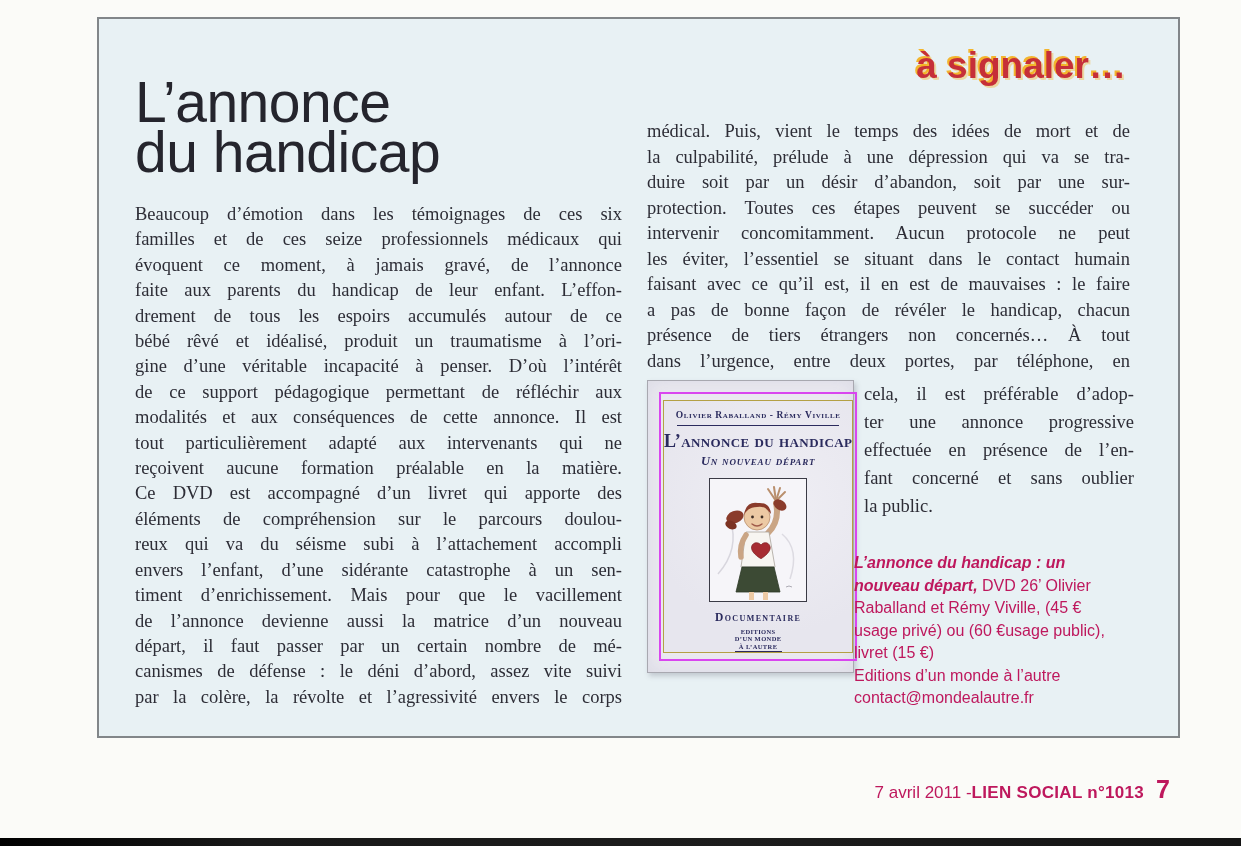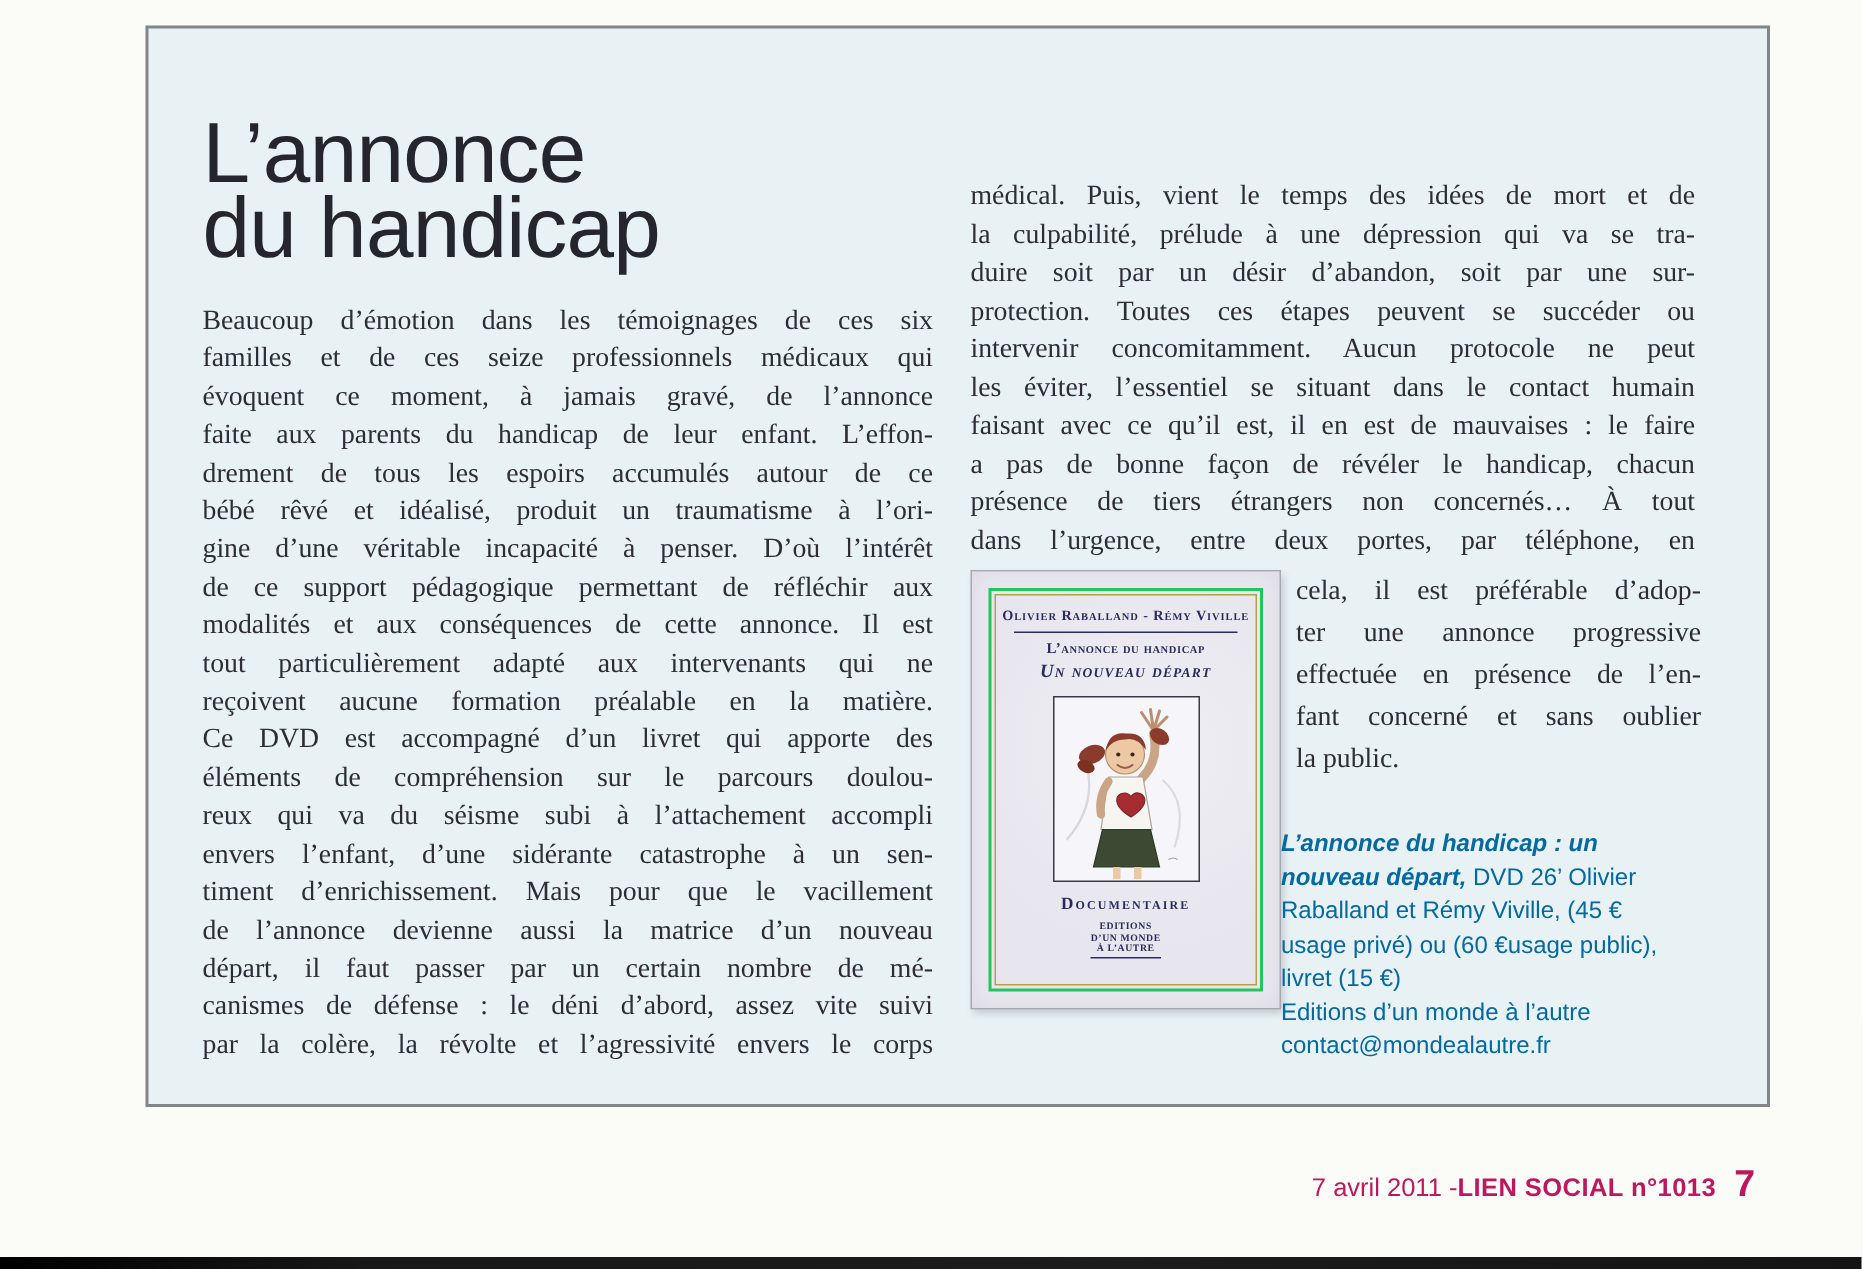--- a/index.html
+++ b/index.html
@@ -48,52 +48,53 @@
   .right-col .tline{line-height:25.5px;}
   
   .media-row{display:flex;margin-top:6px;}
   .wrap-col{width:270px;margin-left:10px;}
   .wrap-col .tline{line-height:28px;}
   .wrap-col .tline:last-child{text-align-last:left;}
   
   .caption{
     margin-top:32px;
     font-family:"Liberation Sans",sans-serif;
-    font-size:16px;line-height:22.5px;color:#0369a1;
+    font-size:16px;line-height:22.5px;color:#be185d;
     width:272px;
   }
   .caption .cap-title{font-weight:bold;font-style:italic;}
   .caption .cap-line{display:block;}
   
   .dvd{
     width:207px;height:293px;flex:0 0 auto;
     box-sizing:border-box;
     background:#eae9f0;
     border:1px solid #a8a8b0;
     box-shadow:2px 3px 5px rgba(80,80,100,.25), inset 0 0 18px rgba(150,150,180,.18);
     display:flex;
   }
   .dvd-frame{
     margin:11px;flex:1;box-sizing:border-box;
-    border:2px solid #22c55e;padding:2px;
+    border:2px solid #d946ef;padding:2px;
     display:flex;
+    align-items:center;
   }
   .dvd-frame-inner{
     flex:1;box-sizing:border-box;
     border:1px solid #b4a045;
     display:flex;flex-direction:column;align-items:center;
     background:radial-gradient(circle at 60% 40%, #efeef4 0%, #e7e6ee 70%);
   }
   .dvd-authors{
     margin-top:9px;font-size:9.5px;font-weight:bold;color:#2b2b5e;
     font-variant:small-caps;letter-spacing:.6px;white-space:nowrap;
   }
   .dvd-rule{width:86%;border-top:1px solid #2b2b5e;margin:5px 0 5px;}
   .dvd-title{
-    font-size:10px;font-weight:bold;color:#2b2b5e;
+    font-size:18px;font-weight:bold;color:#2b2b5e;
     font-variant:small-caps;letter-spacing:.4px;white-space:nowrap;
   }
   .dvd-subtitle{
     font-size:12.5px;font-weight:bold;font-style:italic;color:#2b2b5e;
     font-variant:small-caps;letter-spacing:.8px;margin-top:2px;white-space:nowrap;
   }
   .dvd-art{
     margin-top:9px;width:98px;height:124px;box-sizing:border-box;
     border:1px solid #3a3a45;background:#f6f5f9;
     display:flex;align-items:center;justify-content:center;
@@ -121,20 +122,21 @@
     background:linear-gradient(90deg,#000 0%,#181818 20%,#1c1c1c 60%,#141414 100%);
   }
 </style>
 </head>
 <body>
 
 <div class="page">
 
   <div class="panel">
 
+    <div class="signaler">à signaler…</div>
 
     <div class="title">
       <div>L’annonce</div>
       <div>du handicap</div>
     </div>
 
     <div class="col left-col">
         <div class="tline">Beaucoup d’émotion dans les témoignages de ces six</div>
         <div class="tline">familles et de ces seize professionnels médicaux qui</div>
         <div class="tline">évoquent ce moment, à jamais gravé, de l’annonce</div>

